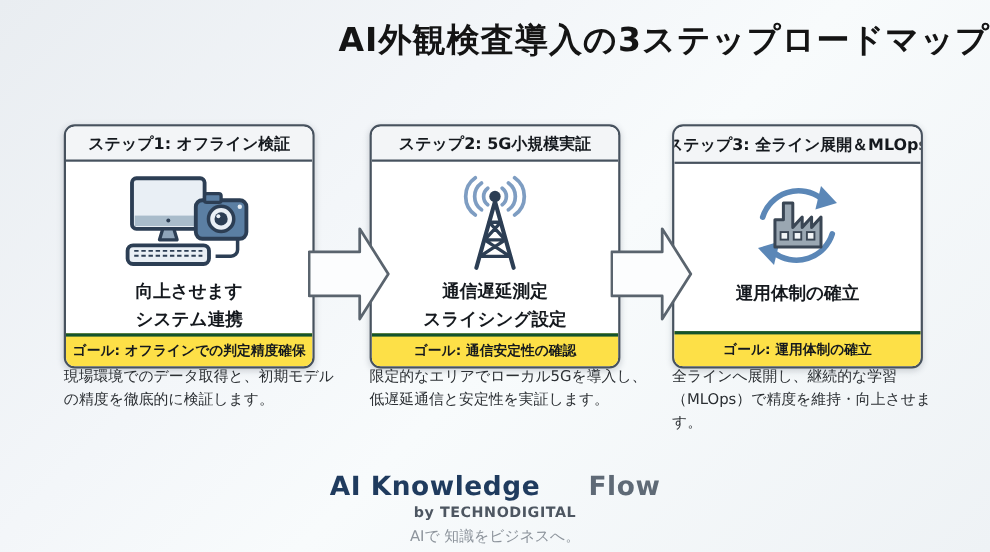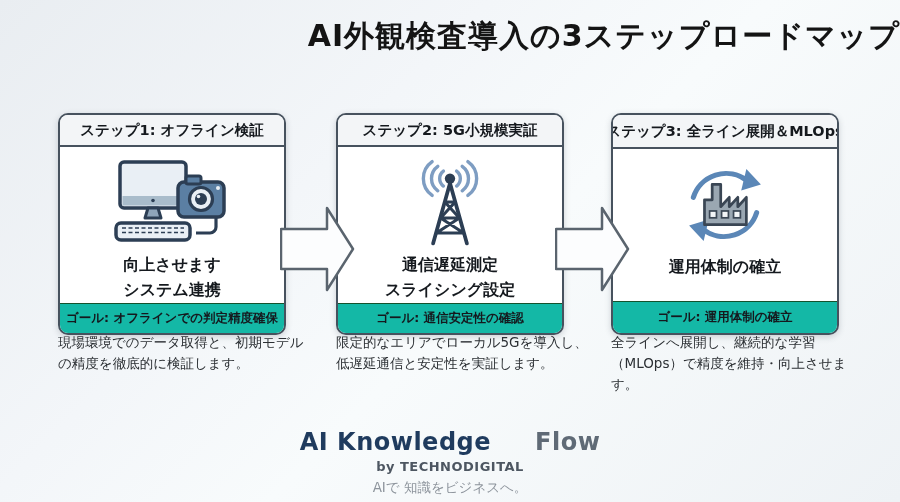--- a/index.html
+++ b/index.html
@@ -33,21 +33,21 @@
     flex:1; display:flex; flex-direction:column; align-items:center;
     justify-content:flex-start; padding-top:8px;
   }
   .icon-wrap{ height:96px; display:flex; align-items:center; justify-content:center; }
   .step-label{
     text-align:center; font-size:16px; font-weight:bold; color:#15191e;
     line-height:1.55; margin-top:2px;
   }
   .goal-bar{
     height:32px; display:flex; align-items:center; justify-content:center;
-    background:#14b8a6; border-top:1px solid #14532d;
+    background:#fde047; border-top:3px solid #14532d;
     font-size:12.5px; font-weight:bold; color:#15191e; white-space:nowrap;
   }
   .step-desc{
     position:absolute; top:332px; width:252px;
     font-size:13.5px; line-height:1.55; color:#2b2f33; text-align:left;
   }
   .desc-1{ left:58px; } .desc-2{ left:336px; } .desc-3{ left:611px; }
   .flow-arrow{ position:absolute; top:205px; width:76px; height:88px; }
   .arrow-1{ left:280px; } .arrow-2{ left:555px; }
   .footer{

